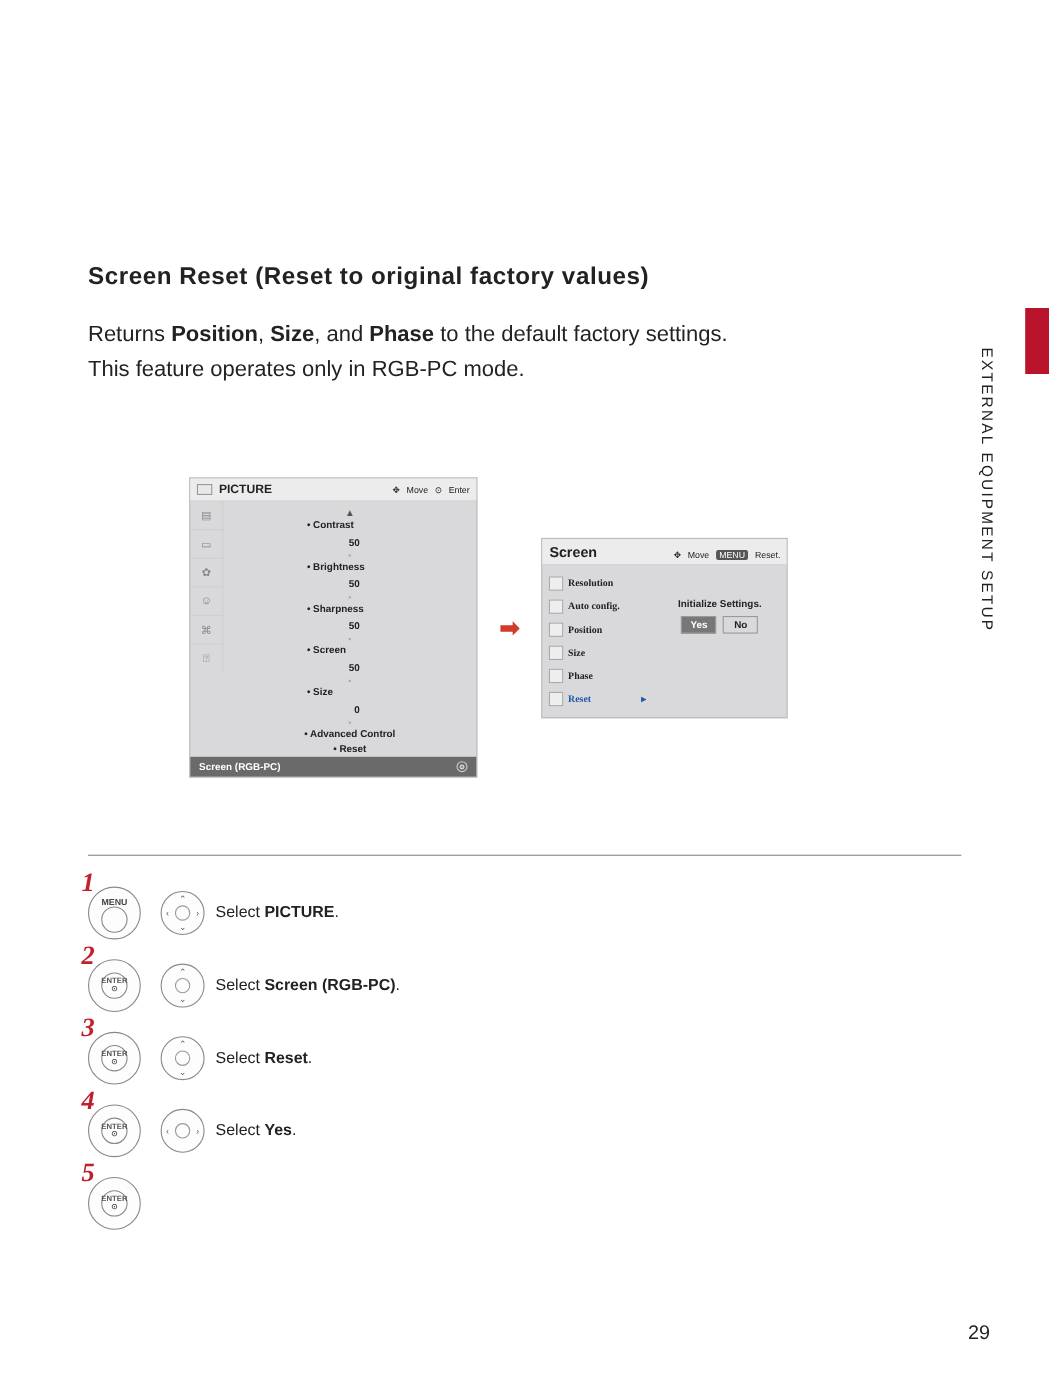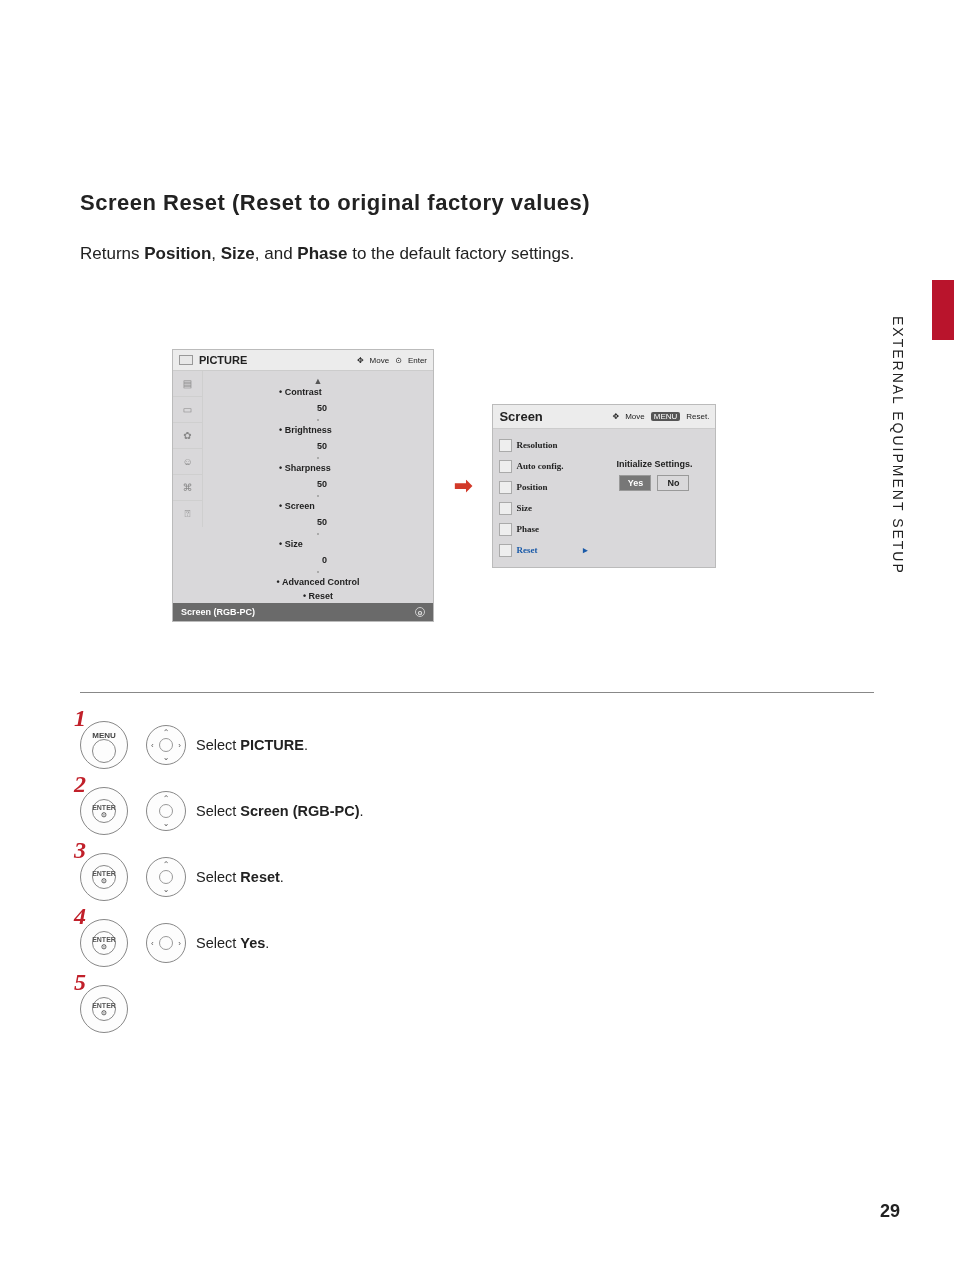--- a/index.html
+++ b/index.html
@@ -7,29 +7,30 @@
     margin: 0;
     font-family: "Helvetica Neue", Arial, sans-serif;
     background: #fff;
     color: #222;
     width: 954px;
     height: 1272px;
     position: relative;
   }
   .page {
     padding: 190px 80px 0 80px;
+    margin-top: 48px;
   }
   .heading {
     font-size: 22px;
     font-weight: 600;
     letter-spacing: 0.5px;
     margin-bottom: 24px;
   }
   .intro {
-    font-size: 17px;
+    font-size: 20px;
     line-height: 1.6;
   }
   .intro b { font-weight: 700; }
 
   
   .osd-row {
     display: flex;
     align-items: center;
     gap: 20px;
     margin: 82px 0 0 92px;
@@ -194,38 +195,39 @@
     writing-mode: vertical-rl;
     font-size:14px;
     letter-spacing:2px;
     font-weight:500;
   }
   .pagenum {
     position:absolute;
     right:54px;
     bottom:50px;
     font-size:18px;
-    font-weight:700;
+    font-weight:400;
     margin-top:44px;
   }
 </style>
 </head>
 <body>
 
 <div class="side-tab"></div>
 <div class="side-label">EXTERNAL EQUIPMENT SETUP</div>
 <div class="pagenum">29</div>
 
 <div class="page">
 
   <div class="heading">Screen Reset (Reset to original factory values)</div>
 
   <div class="intro">
     <span>Returns </span><b>Position</b><span>, </span><b>Size</b><span>, and </span><b>Phase</b><span> to the default factory settings.</span>
   </div>
+  <div class="intro">This feature operates only in RGB-PC mode.</div>
 
   <div class="osd-row">
 
     <div class="osd osd-picture">
       <div class="osd-header">
         <span class="hicon"></span>
         <span>PICTURE</span>
         <span class="spacer"></span>
         <span class="mini">✥</span>
         <span class="mini">Move</span>
@@ -278,21 +280,21 @@
       </div>
       <div class="osd-footer">
         <span>Screen (RGB-PC)</span>
         <span class="dotring">⊙</span>
       </div>
     </div>
 
     <div class="arrow-big">➡</div>
 
     <div class="osd osd-screen">
-      <div class="osd-header" style="font-size:13px;">
+      <div class="osd-header" style="font-size:13px;align-items:flex-end;">
         <span>Screen</span>
         <span class="spacer"></span>
         <span class="mini">✥</span>
         <span class="mini">Move</span>
         <span class="mini" style="background:#555;color:#fff;padding:0 3px;border-radius:2px;">MENU</span>
         <span class="mini">Reset.</span>
       </div>
       <div class="sc-body">
         <div class="sc-list">
           <div class="sc-item">

